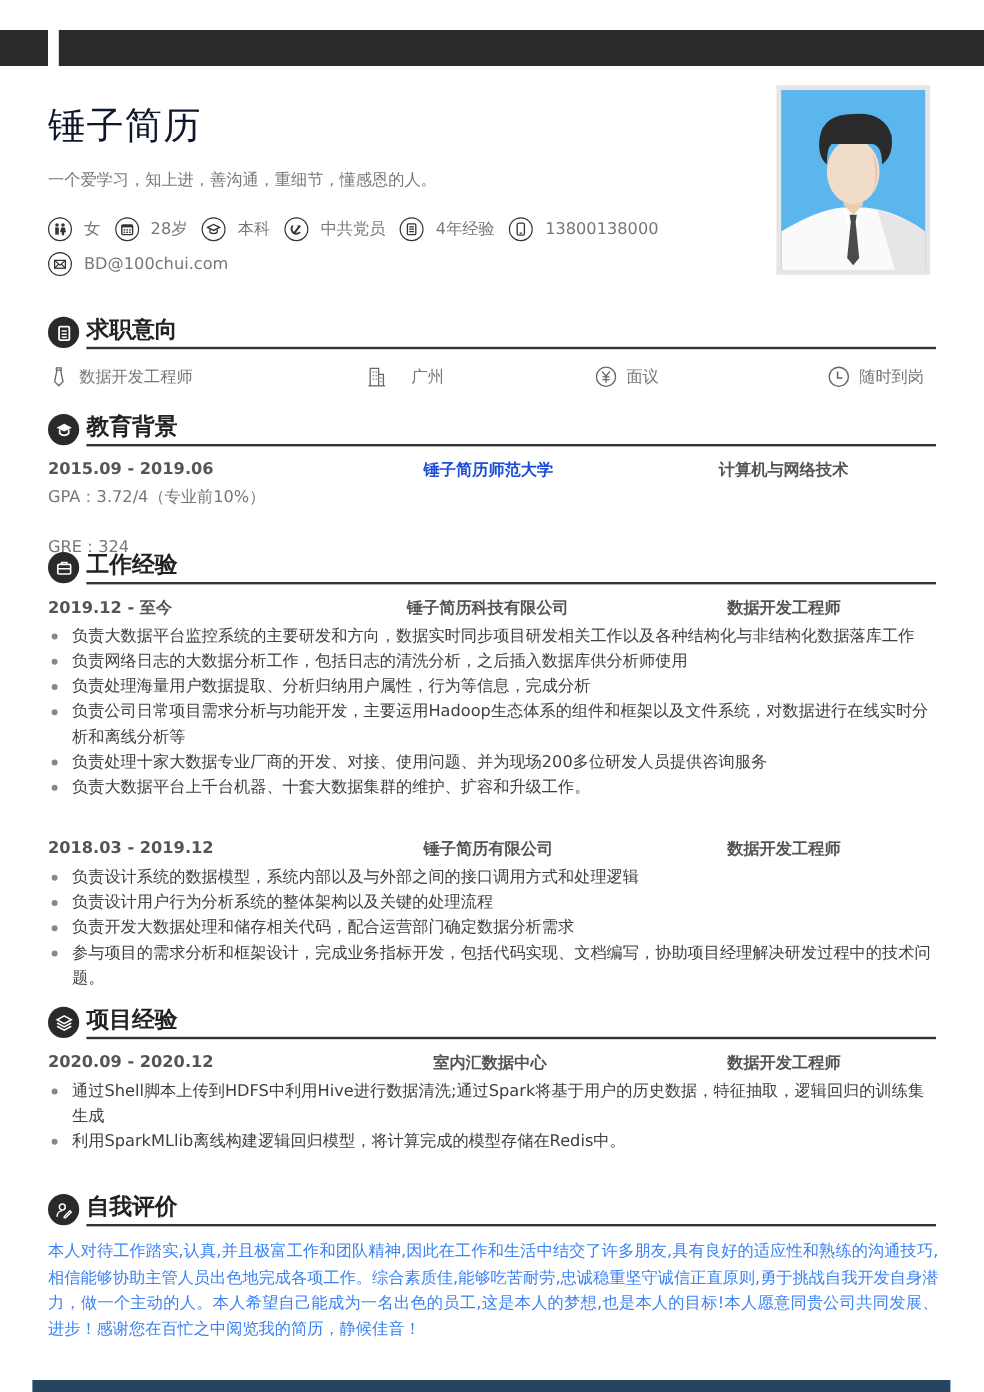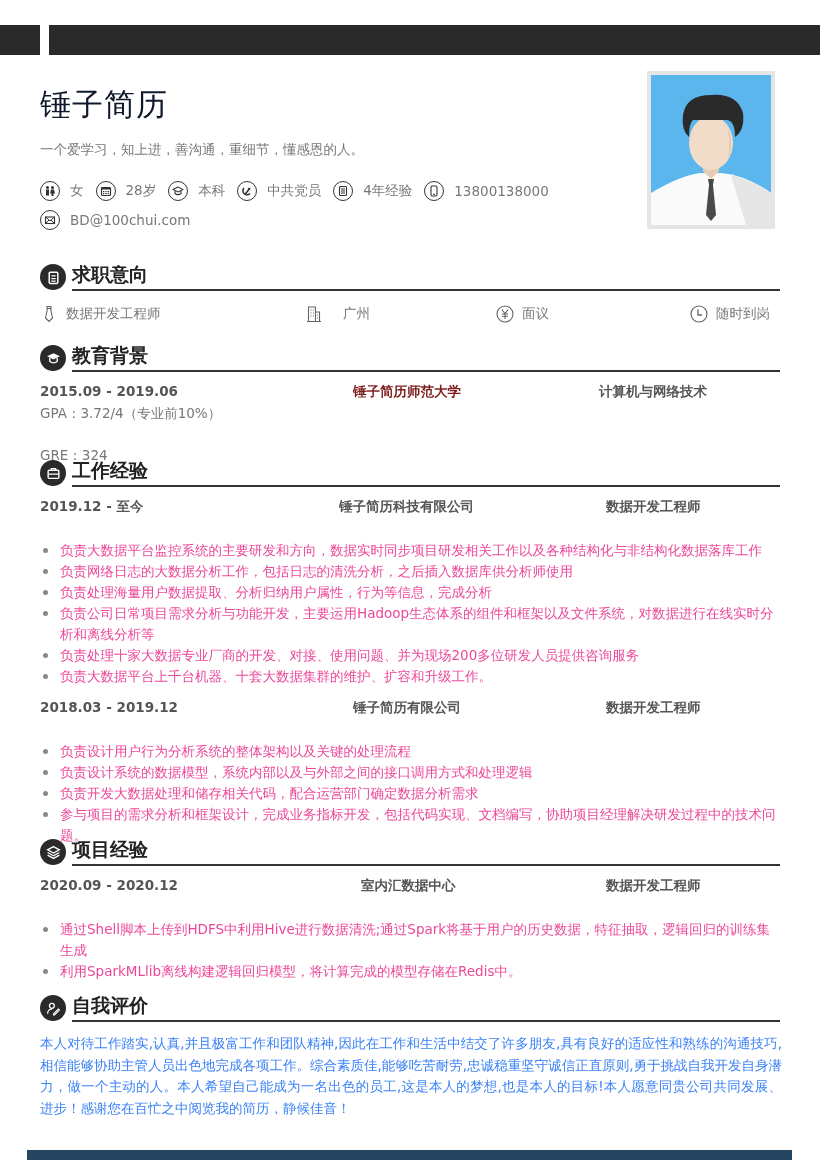--- a/index.html
+++ b/index.html
@@ -28,21 +28,21 @@
   .sh-line { position: absolute; left: 32px; right: 0; top: 27px; height: 1.5px; background: #333; }
 
   .intent-row { position: absolute; left: 40px; top: 305px; width: 740px; height: 22px; font-size: 13.5px; color: #777; }
   .intent-item { position: absolute; top: 0; display: flex; align-items: center; }
   .intent-item svg { width: 18px; height: 18px; margin-right: 8px; }
 
   .entry-head { position: absolute; left: 40px; width: 740px; font-size: 13.5px; font-weight: bold; color: #555; height: 20px; }
   .entry-head span { position: absolute; top: 0; }
   .plain { position: absolute; left: 40px; font-size: 13.5px; color: #777; }
 
-  ul.bullets { position: absolute; left: 40px; width: 740px; list-style: none; font-size: 13.5px; color: #ec4899; line-height: 21px; margin-top: 20px; }
+  ul.bullets { position: absolute; left: 40px; width: 740px; list-style: none; font-size: 13.5px; color: #404040; line-height: 21px; }
   ul.bullets li { position: relative; padding-left: 20px; }
   ul.bullets li::before { content: ""; position: absolute; left: 3px; top: 8px; width: 5px; height: 5px; border-radius: 50%; background: #888; }
 
   .self-eval { position: absolute; left: 40px; top: 1033px; width: 742px; font-size: 13.5px; color: #3b82f6; line-height: 21.5px; text-align: justify; }
 </style>
 </head>
 <body>
 
 <div class="topbar-left"></div>
 <div class="topbar-right"></div>
@@ -189,21 +189,21 @@
       <svg viewBox="0 0 14 14">
         <path d="M1 5L7 2l6 3-6 3z" fill="#fff"></path>
         <path d="M3.5 6.5v3c2 2 5 2 7 0v-3" fill="none" stroke="#fff" stroke-width="1.3"></path>
       </svg>
     </div>
   <div class="sh-title">教育背景</div>
   <div class="sh-line"></div>
 </div>
 <div class="entry-head" style="top:383px;">
   <span style="left:0;">2015.09 - 2019.06</span>
-  <span style="left:313px;color:#7f1d1d;">锤子简历师范大学</span>
+  <span style="left:313px;color:#1d4ed8;">锤子简历师范大学</span>
   <span style="left:559px;">计算机与网络技术</span>
 </div>
 <div class="plain" style="top:405px;">GPA：3.72/4（专业前10%）</div>
 <div class="plain" style="top:447px;">GRE：324</div>
 
 <div class="section-head" style="top:458px;">
   <div class="sh-icon">
       <svg viewBox="0 0 14 14">
         <rect x="2" y="4" width="10" height="7.5" rx="1" fill="none" stroke="#fff" stroke-width="1.3"></rect>
         <path d="M5 4V2.5h4V4M2 7.5h10" fill="none" stroke="#fff" stroke-width="1.2"></path>
@@ -224,22 +224,22 @@
   <li>负责公司日常项目需求分析与功能开发，主要运用Hadoop生态体系的组件和框架以及文件系统，对数据进行在线实时分析和离线分析等</li>
   <li>负责处理十家大数据专业厂商的开发、对接、使用问题、并为现场200多位研发人员提供咨询服务</li>
   <li>负责大数据平台上千台机器、十套大数据集群的维护、扩容和升级工作。</li>
 </ul>
 <div class="entry-head" style="top:699px;">
   <span style="left:0;">2018.03 - 2019.12</span>
   <span style="left:313px;">锤子简历有限公司</span>
   <span style="left:566px;">数据开发工程师</span>
 </div>
 <ul class="bullets" style="top:721px;">
+  <li>负责设计系统的数据模型，系统内部以及与外部之间的接口调用方式和处理逻辑</li>
   <li>负责设计用户行为分析系统的整体架构以及关键的处理流程</li>
-  <li>负责设计系统的数据模型，系统内部以及与外部之间的接口调用方式和处理逻辑</li>
   <li>负责开发大数据处理和储存相关代码，配合运营部门确定数据分析需求</li>
   <li>参与项目的需求分析和框架设计，完成业务指标开发，包括代码实现、文档编写，协助项目经理解决研发过程中的技术问题。</li>
 </ul>
 
 <div class="section-head" style="top:837px;">
   <div class="sh-icon">
       <svg viewBox="0 0 14 14">
         <path d="M7 1.5L12.5 4.5 7 7.5 1.5 4.5z" fill="none" stroke="#fff" stroke-width="1.2"></path>
         <path d="M1.5 7L7 10l5.5-3M1.5 9.5L7 12.5l5.5-3" fill="none" stroke="#fff" stroke-width="1.2"></path>
       </svg>

